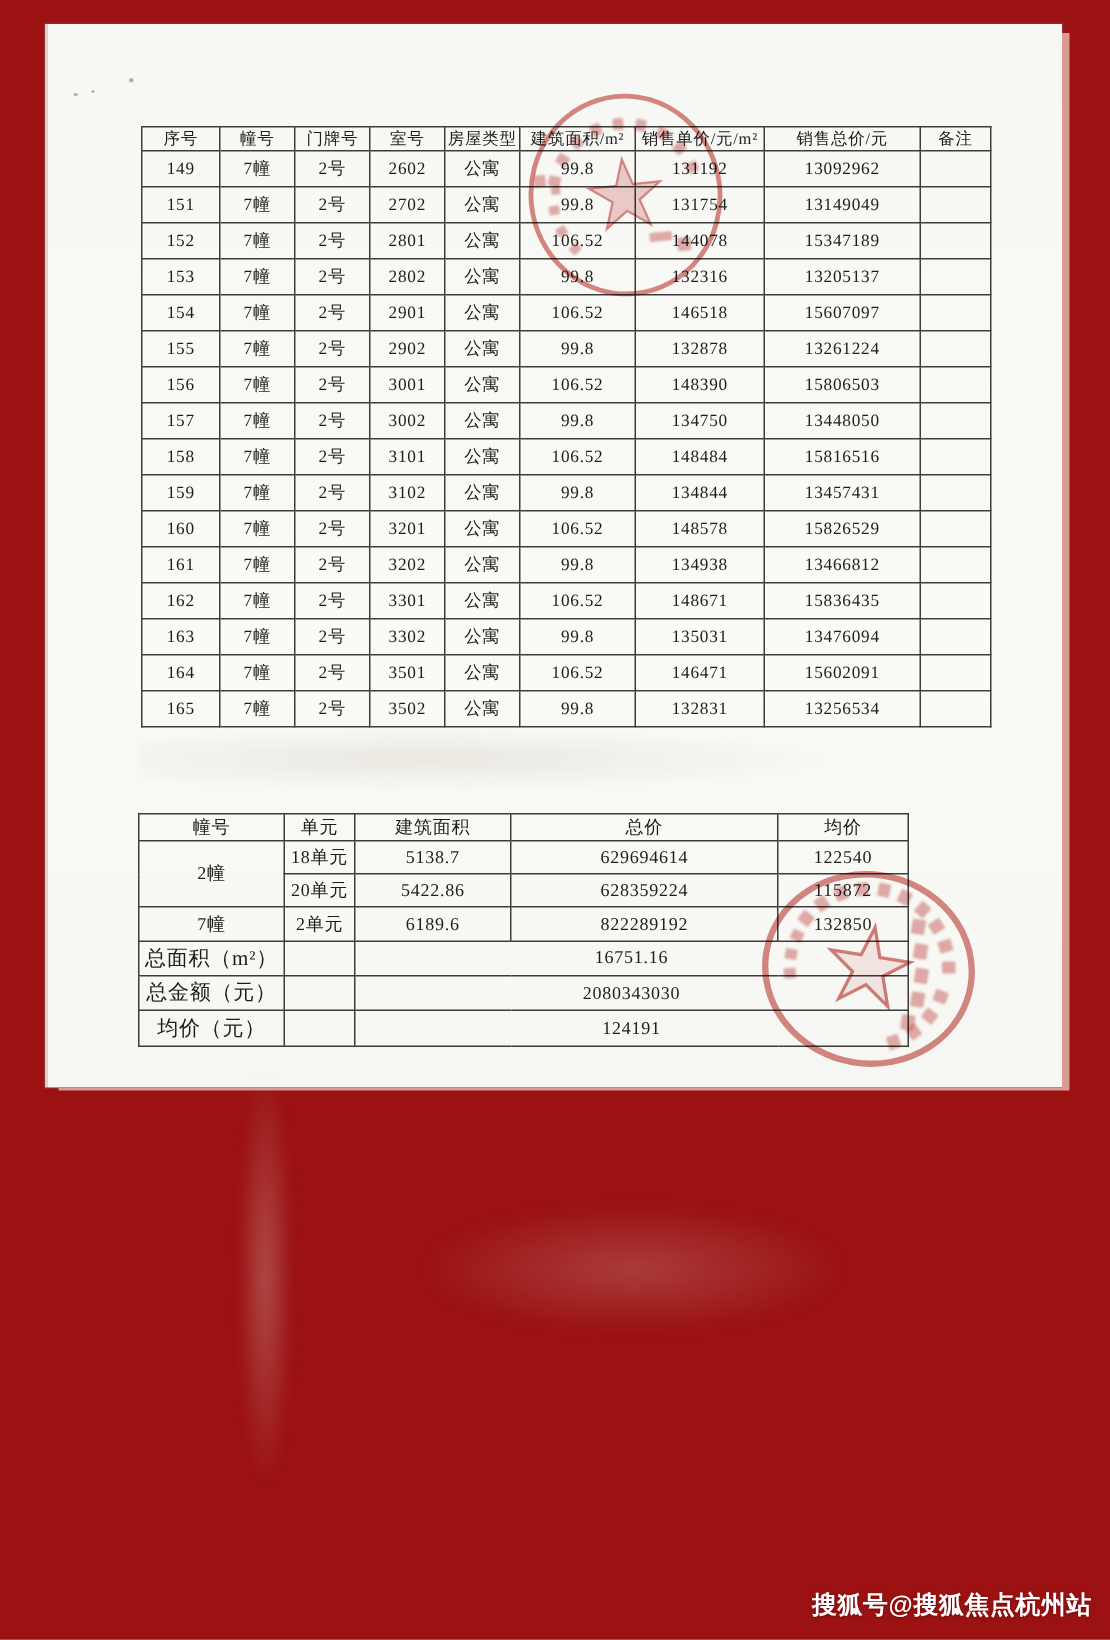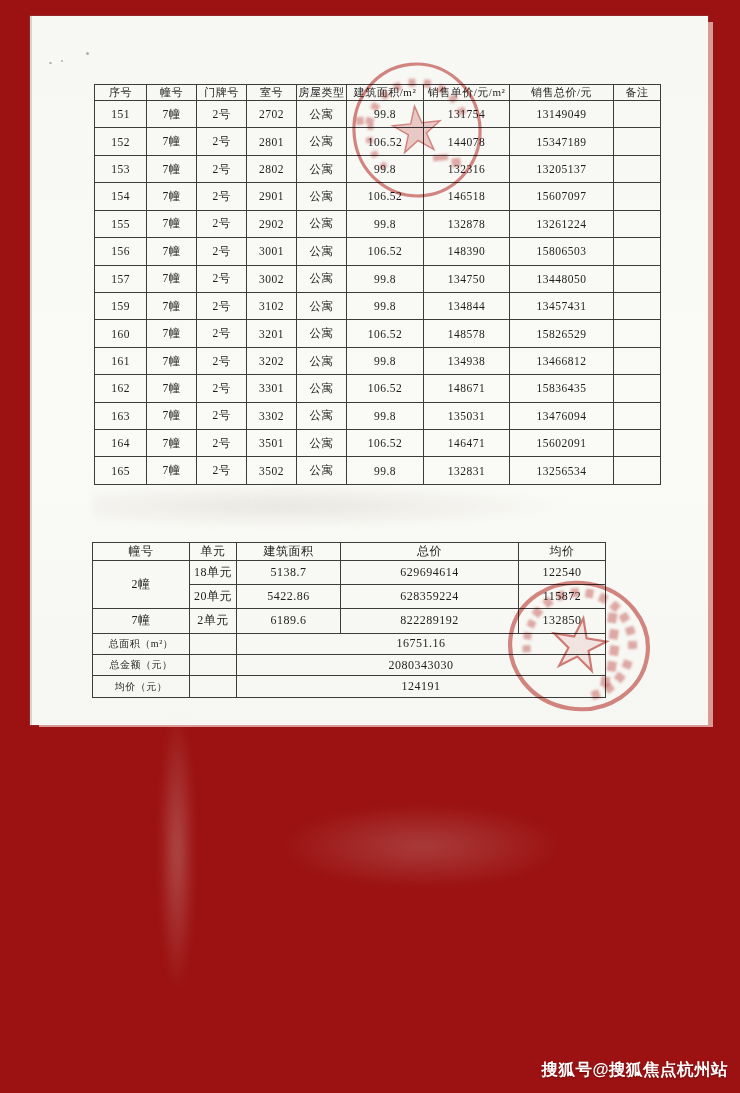--- a/index.html
+++ b/index.html
@@ -20,21 +20,21 @@
   table{border-collapse:collapse;table-layout:fixed;position:absolute;background:transparent;}
   td,th{
     border:1px solid var(--line);
     text-align:center;vertical-align:middle;
     font-weight:normal;color:var(--ink);
     padding:0;overflow:hidden;white-space:nowrap;
   }
   #t1{left:62px;top:68px;width:566px;height:401px;font-size:11.5px;}
   #t1 th{font-size:11px;}
   #t2{left:60px;top:526px;width:513px;height:156px;font-size:12px;}
-  #t2 .sum-label{font-size:10px;}
+  #t2 .sum-label{font-size:14px;}
   td{letter-spacing:.5px;}
   th{letter-spacing:.5px;}
   .speck{position:absolute;background:#8a8a86;border-radius:50%;opacity:.65;}
   .smudge{position:absolute;pointer-events:none;}
   .sm1{left:60px;top:468px;width:480px;height:44px;
        background:radial-gradient(ellipse at 40% 50%,rgba(208,202,190,.38),rgba(208,202,190,0) 70%);filter:blur(3px);}
   .sm2{left:128px;top:700px;width:34px;height:270px;
        background:radial-gradient(ellipse at 50% 50%,rgba(214,211,203,.30),rgba(214,211,203,0) 75%);filter:blur(4px);}
   .sm3{left:255px;top:790px;width:270px;height:80px;
        background:radial-gradient(ellipse at 50% 50%,rgba(216,213,206,.22),rgba(216,213,206,0) 75%);filter:blur(5px);}
@@ -86,20 +86,31 @@
           <th>室号</th>
           <th>房屋类型</th>
           <th>建筑面积/m²</th>
           <th>销售单价/元/m²</th>
           <th>销售总价/元</th>
           <th>备注</th>
         </tr>
       </thead>
     <tbody>
         <tr>
+          <td>149</td>
+          <td>7幢</td>
+          <td>2号</td>
+          <td>2602</td>
+          <td>公寓</td>
+          <td>99.8</td>
+          <td>131192</td>
+          <td>13092962</td>
+          <td></td>
+        </tr>
+        <tr>
           <td>151</td>
           <td>7幢</td>
           <td>2号</td>
           <td>2702</td>
           <td>公寓</td>
           <td>99.8</td>
           <td>131754</td>
           <td>13149049</td>
           <td></td>
         </tr>
@@ -160,20 +171,31 @@
         </tr>
         <tr>
           <td>157</td>
           <td>7幢</td>
           <td>2号</td>
           <td>3002</td>
           <td>公寓</td>
           <td>99.8</td>
           <td>134750</td>
           <td>13448050</td>
+          <td></td>
+        </tr>
+        <tr>
+          <td>158</td>
+          <td>7幢</td>
+          <td>2号</td>
+          <td>3101</td>
+          <td>公寓</td>
+          <td>106.52</td>
+          <td>148484</td>
+          <td>15816516</td>
           <td></td>
         </tr>
         <tr>
           <td>159</td>
           <td>7幢</td>
           <td>2号</td>
           <td>3102</td>
           <td>公寓</td>
           <td>99.8</td>
           <td>134844</td>

